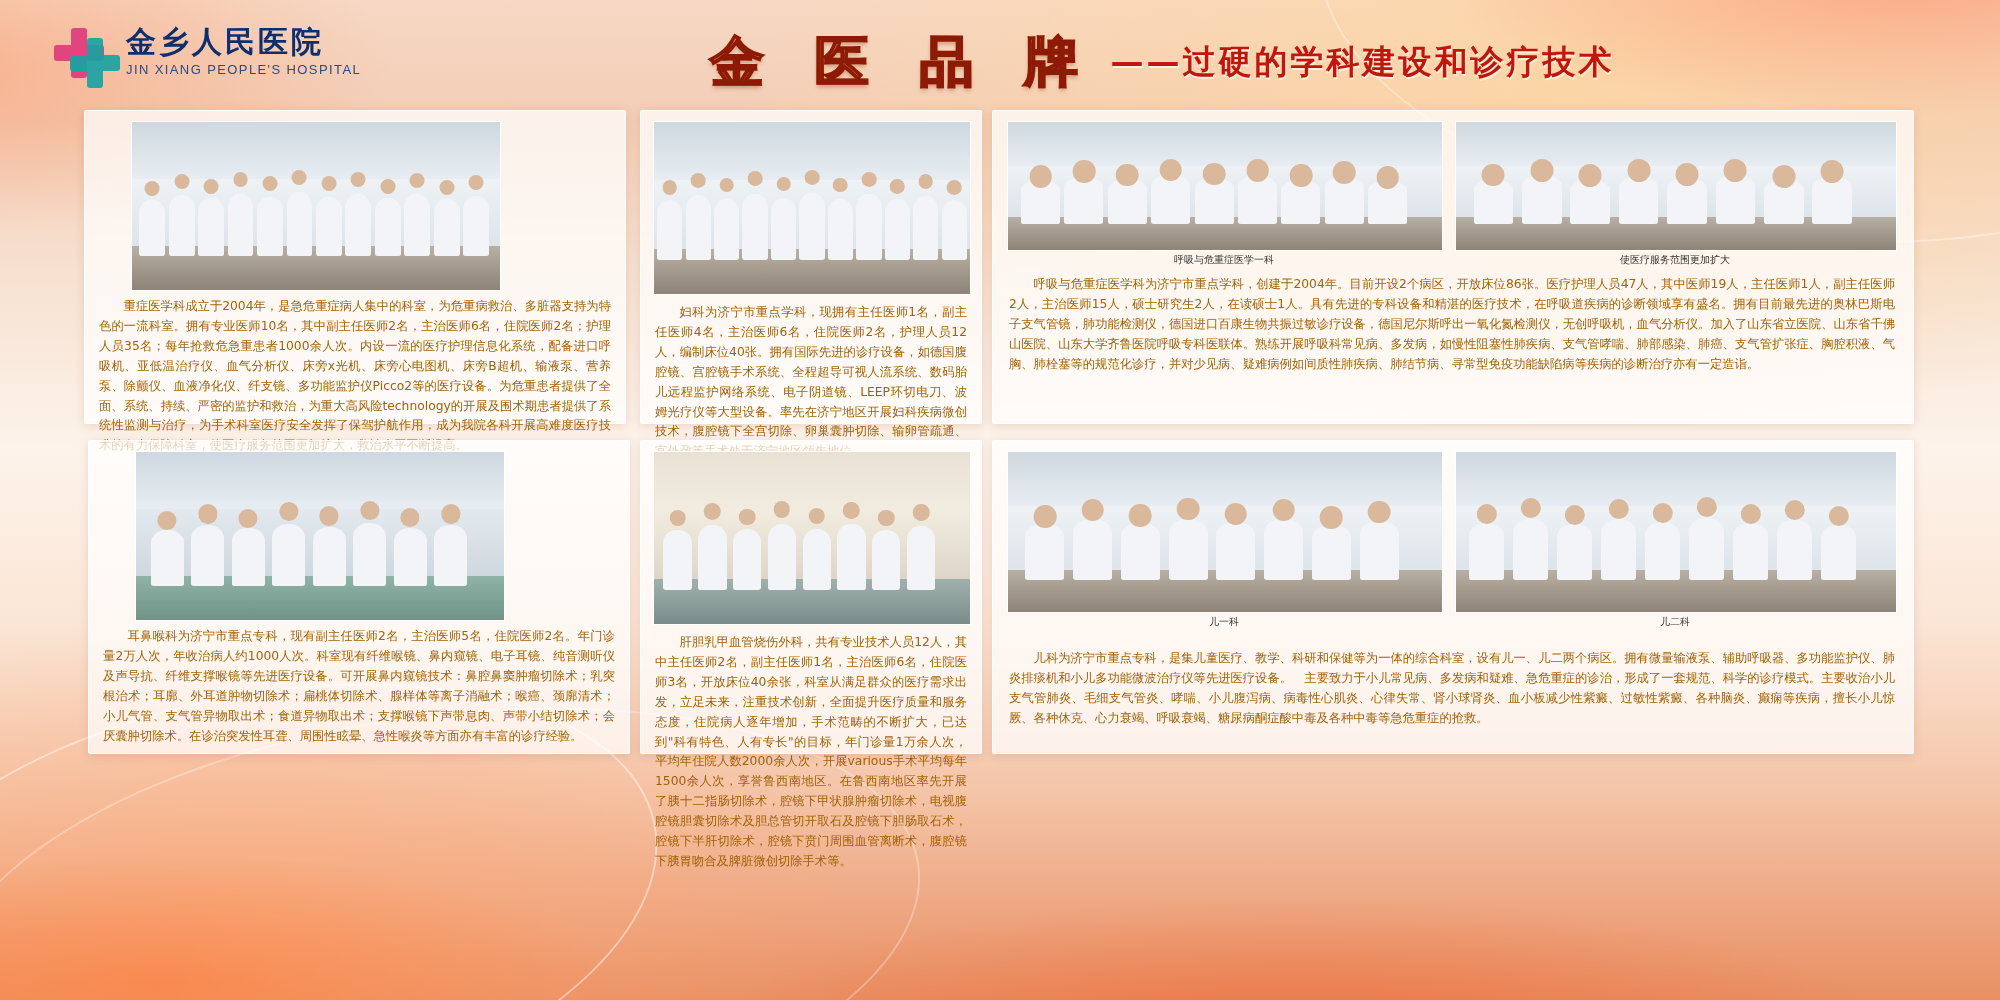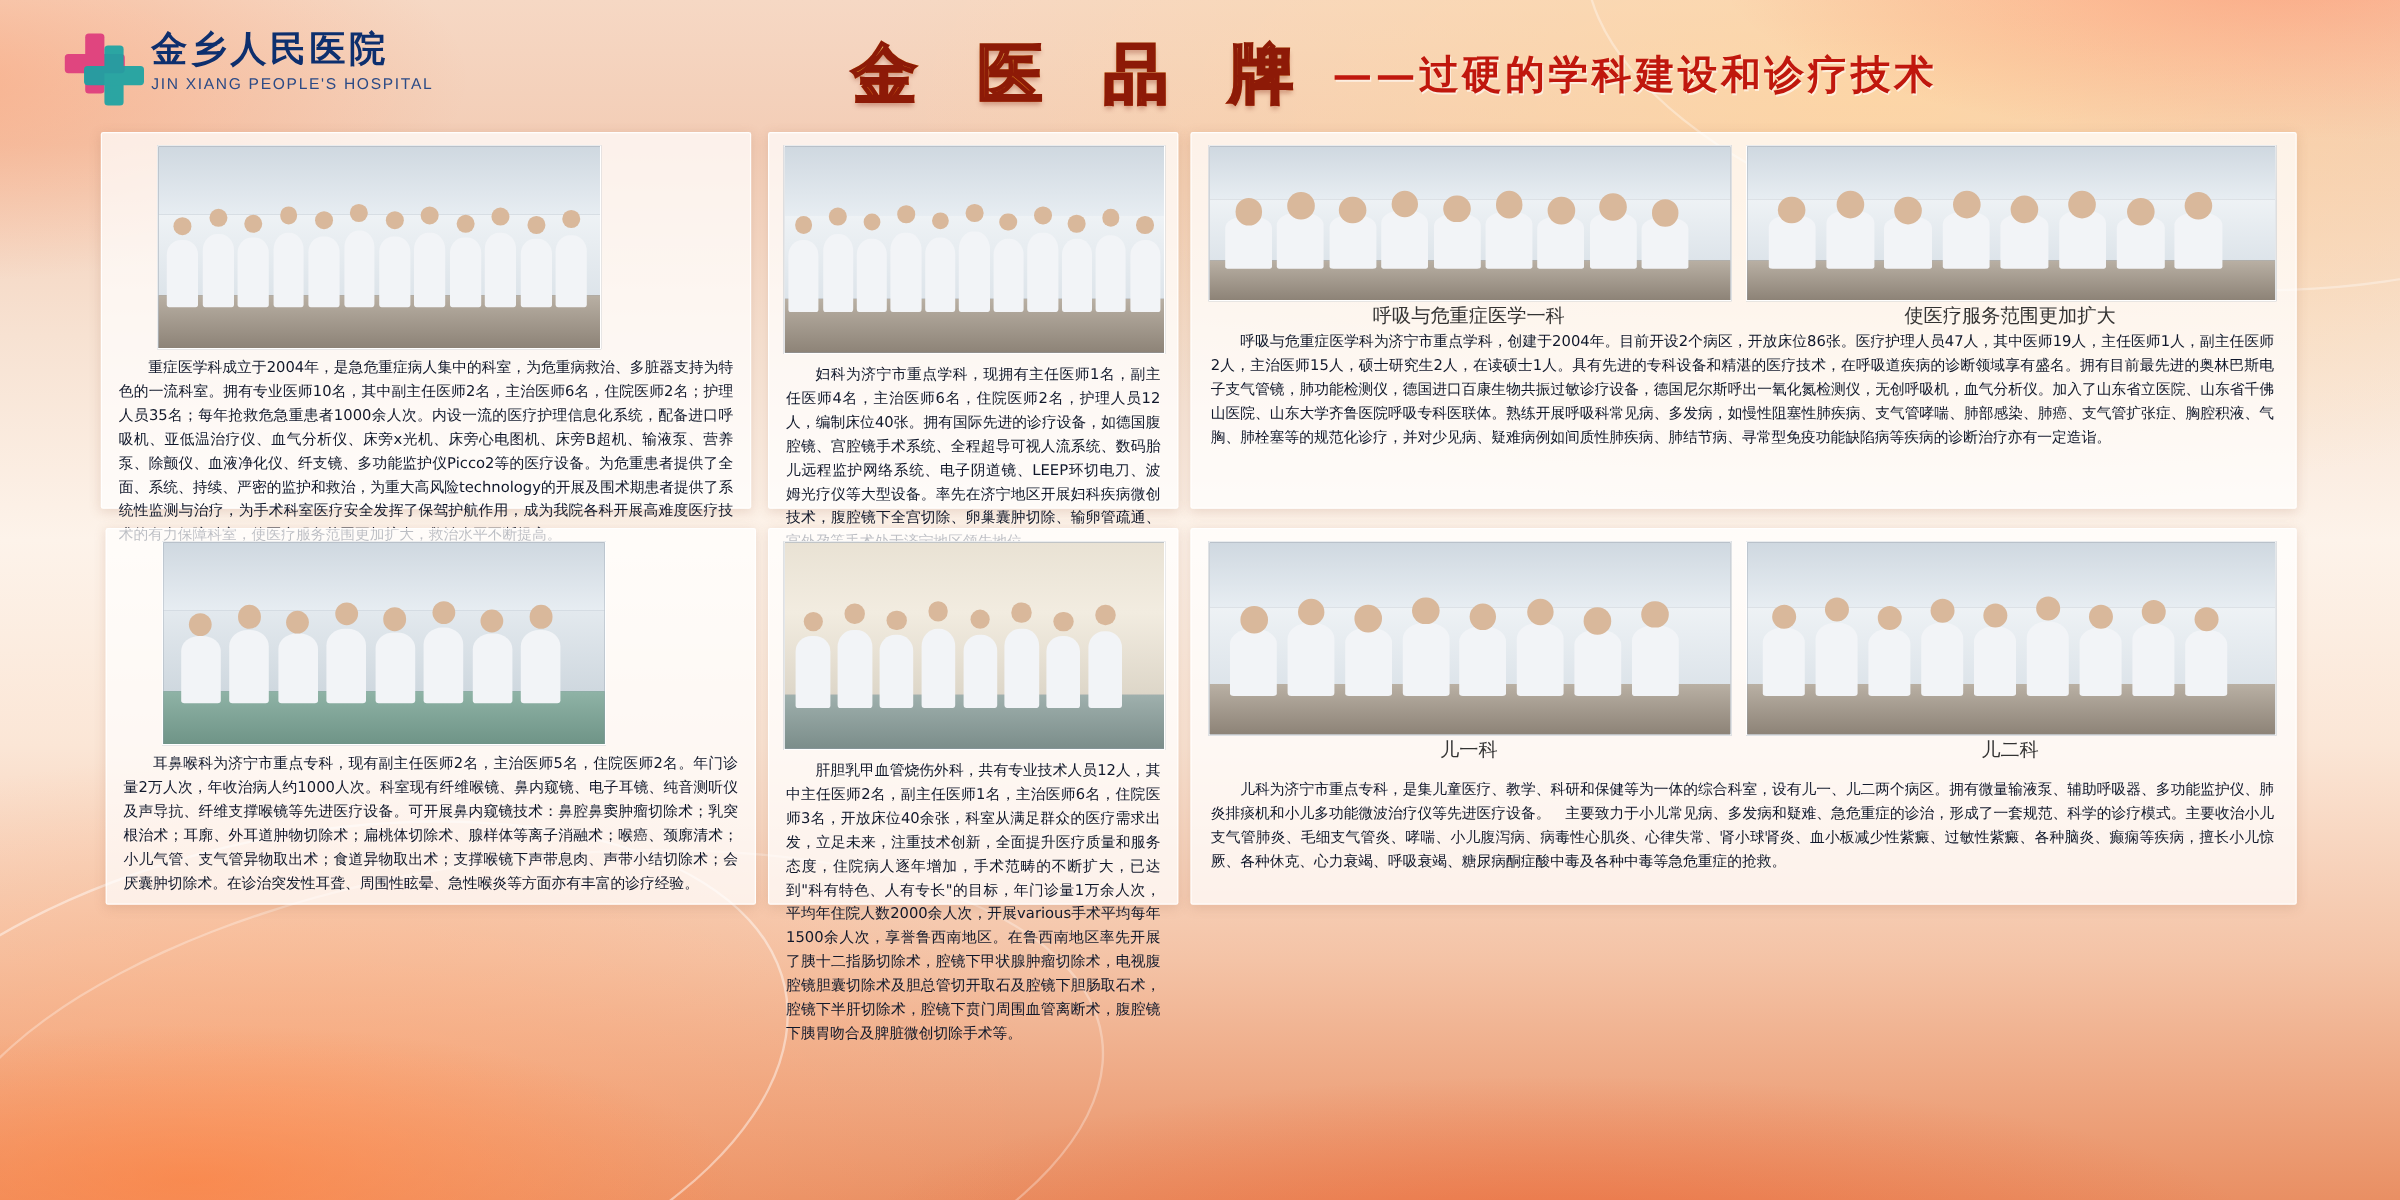--- a/index.html
+++ b/index.html
@@ -72,23 +72,23 @@
   .p5{left:640px;top:440px;width:340px;height:312px;}
   .p6{left:992px;top:440px;width:920px;height:312px;}
 
   .photo{position:absolute;background:#7b8896;overflow:hidden;border:1px solid #fff;}
   .photo .sky{position:absolute;left:0;top:0;right:0;height:34%;background:linear-gradient(180deg,#cfd8e0,#e7edf2);}
   .photo .floor{position:absolute;left:0;bottom:0;right:0;height:26%;background:linear-gradient(180deg,#b9b0a4,#8d8377);}
   .photo .band{position:absolute;left:0;right:0;top:34%;height:40%;background:linear-gradient(180deg,#eef2f5,#dde4ea);}
   .ppl{position:absolute;bottom:20%;width:100%;height:48%;}
   .ppl i{position:absolute;bottom:0;display:block;background:#f2f4f7;border-radius:46% 46% 8% 8%/22% 22% 4% 4%;}
   .ppl i::before{content:"";position:absolute;left:50%;transform:translateX(-50%);top:-34%;width:58%;padding-top:58%;background:#d9b89b;border-radius:50%;}
-  .cap{position:absolute;font-size:16px;color:#333;text-align:center;width:100%;}
-
-  .txt{position:absolute;font-size:12.3px;line-height:1.62;color:#0f172a;text-align:justify;
+  .cap{position:absolute;font-size:10px;color:#333;text-align:center;width:100%;}
+
+  .txt{position:absolute;font-size:12.3px;line-height:1.62;color:#a16207;text-align:justify;
        font-family:"DejaVu Sans","Liberation Sans",sans-serif;}
   .txt p{margin:0 0 2px 0;text-indent:2em;}
 </style>
 </head>
 <body>
 
 <div class="ribbon rb1"></div>
 <div class="ribbon rb2"></div>
 <div class="ribbon rb3"></div>
 <div class="swoosh s1"></div>

